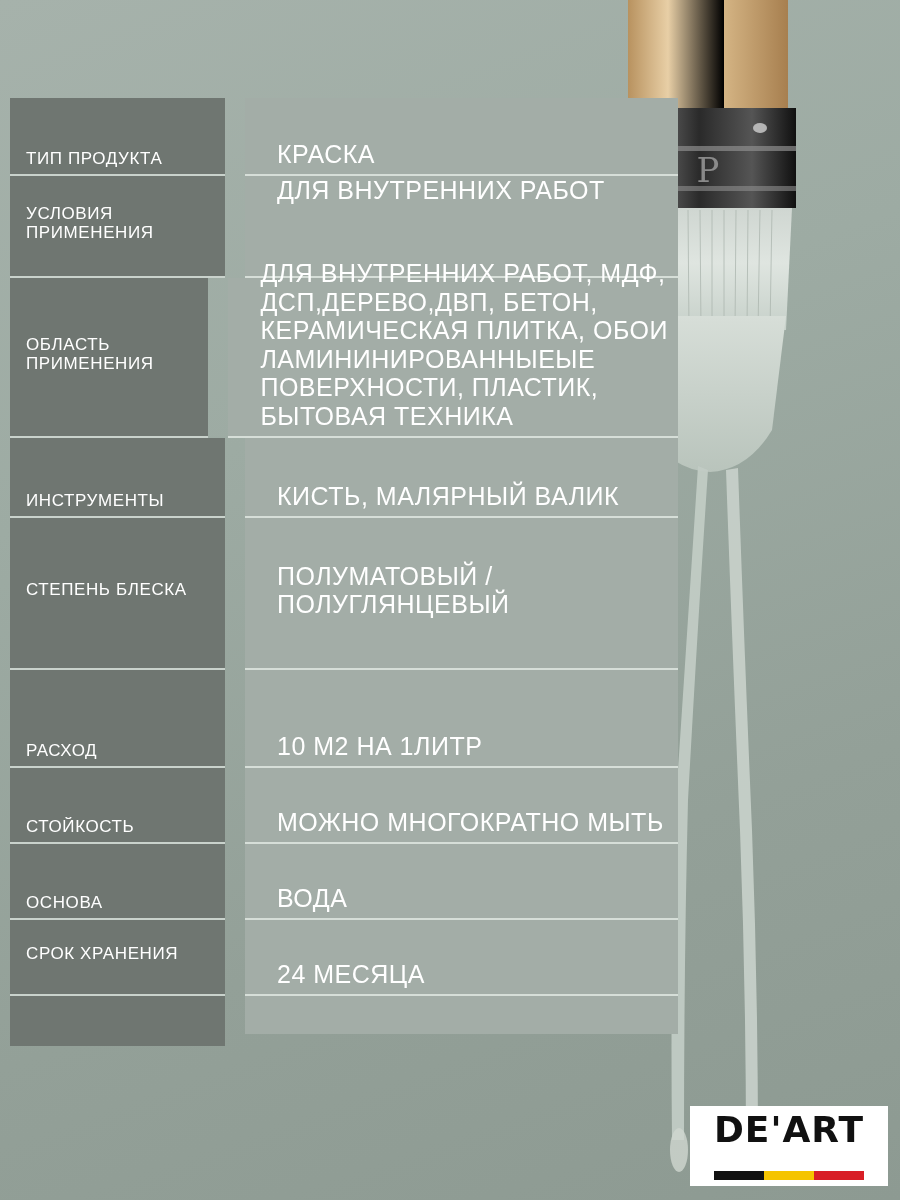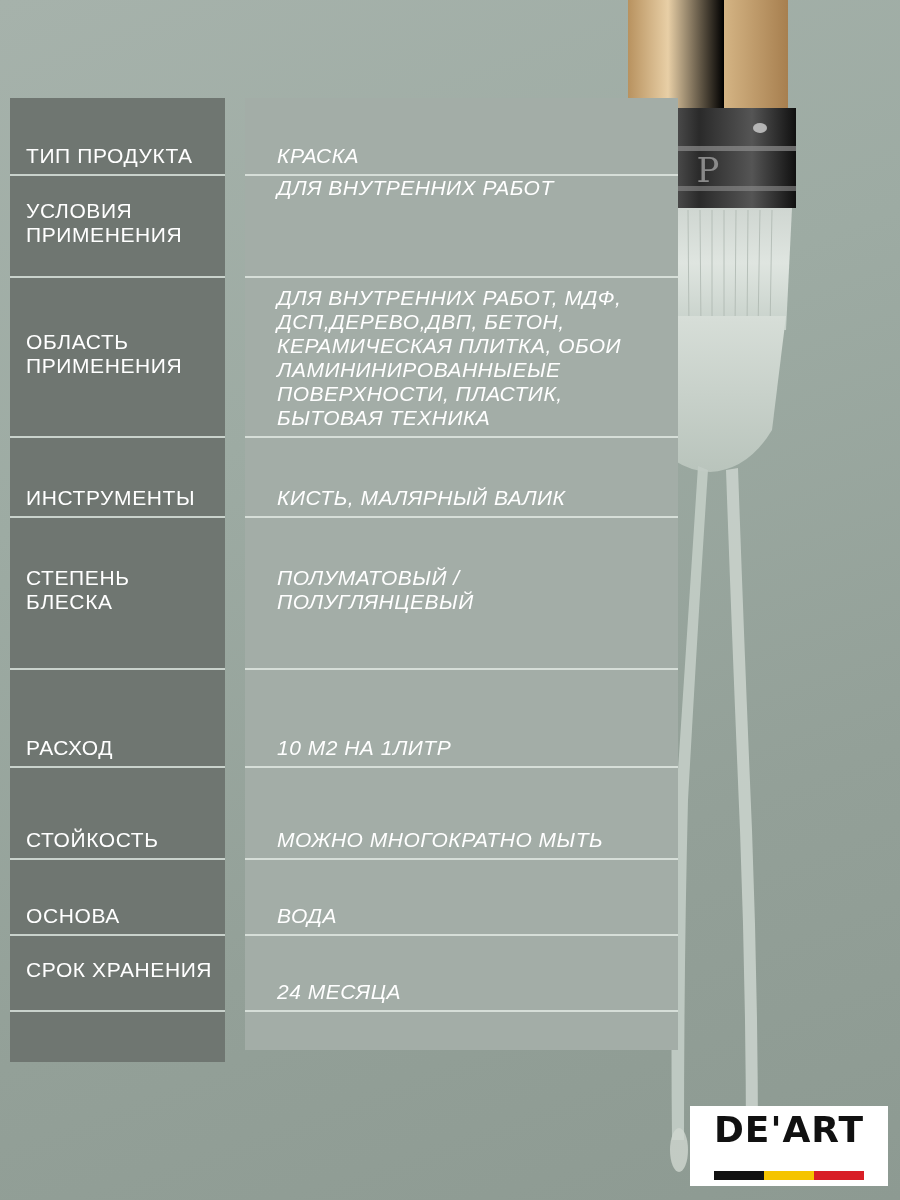--- a/index.html
+++ b/index.html
@@ -42,46 +42,45 @@
   }
   .spec-row {
     display: flex;
     align-items: stretch;
   }
   .cell-label {
     width: 215px;
     box-sizing: border-box;
     background: #6f7671;
     color: #ffffff;
-    font-size: 21px;
+    font-size: 17px;
     letter-spacing: 0.6px;
     line-height: 1.12;
     padding: 0 8px 6px 16px;
     display: flex;
     flex-direction: column;
     justify-content: flex-end;
     border-bottom: 2px solid #c9d2cc;
     text-transform: uppercase;
   }
   .cell-value {
     flex: 1;
     box-sizing: border-box;
     background: #a3ada7;
     color: #ffffff;
-    font-size: 21px;
+    font-size: 25px;
     letter-spacing: 0.5px;
     line-height: 1.14;
     padding: 0 10px 6px 32px;
     display: flex;
     flex-direction: column;
     justify-content: flex-end;
     border-bottom: 2px solid #d6ded8;
     text-transform: uppercase;
     margin-left: 20px;
-    font-style: italic;
   }
   .cell-value .vline { display: block; white-space: nowrap; }
 
   
   .tail {
     display: flex;
   }
   .tail .tail-label {
     width: 215px;
     background: #6f7671;
@@ -236,21 +235,21 @@
       </div>
     </div>
 
     <div class="spec-row" style="height:98px">
       <div class="cell-label">РАСХОД</div>
       <div class="cell-value">
         <span class="vline">10 М2 НА 1ЛИТР</span>
       </div>
     </div>
 
-    <div class="spec-row" style="height:92px">
+    <div class="spec-row" style="height:76px">
       <div class="cell-label">СТОЙКОСТЬ</div>
       <div class="cell-value">
         <span class="vline">МОЖНО МНОГОКРАТНО МЫТЬ</span>
       </div>
     </div>
 
     <div class="spec-row" style="height:76px">
       <div class="cell-label">ОСНОВА</div>
       <div class="cell-value">
         <span class="vline">ВОДА</span>

